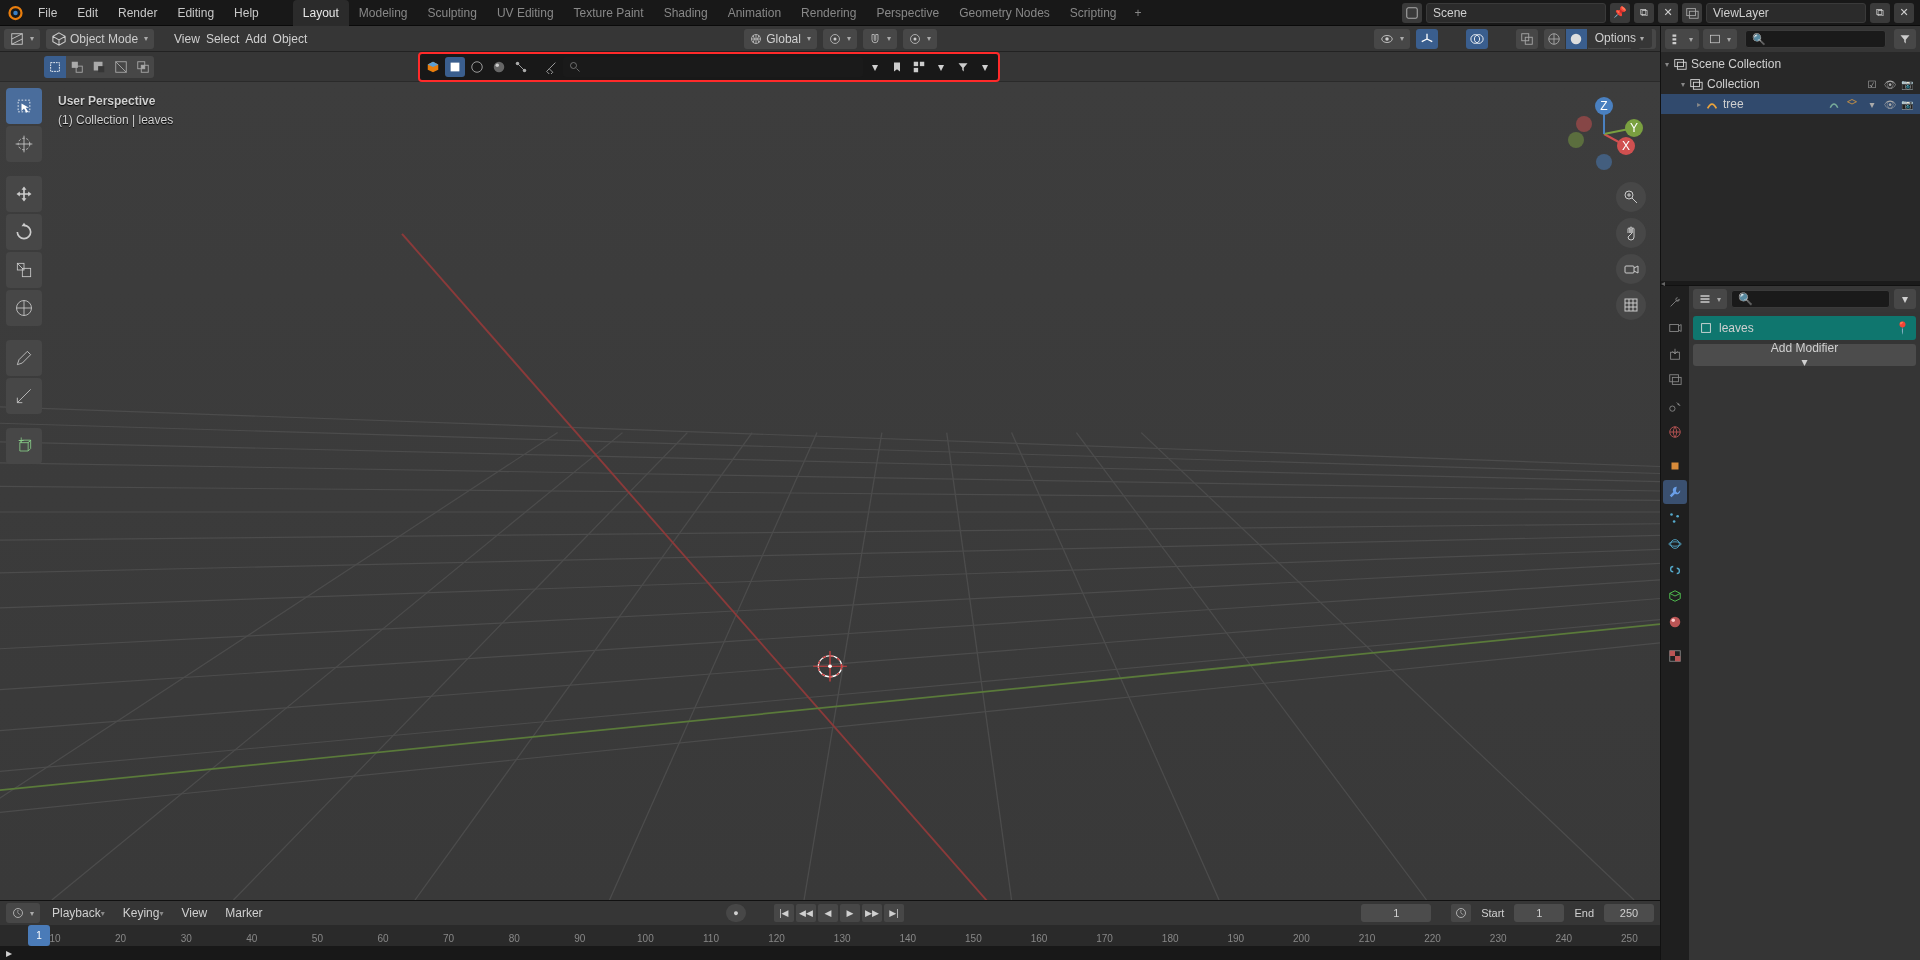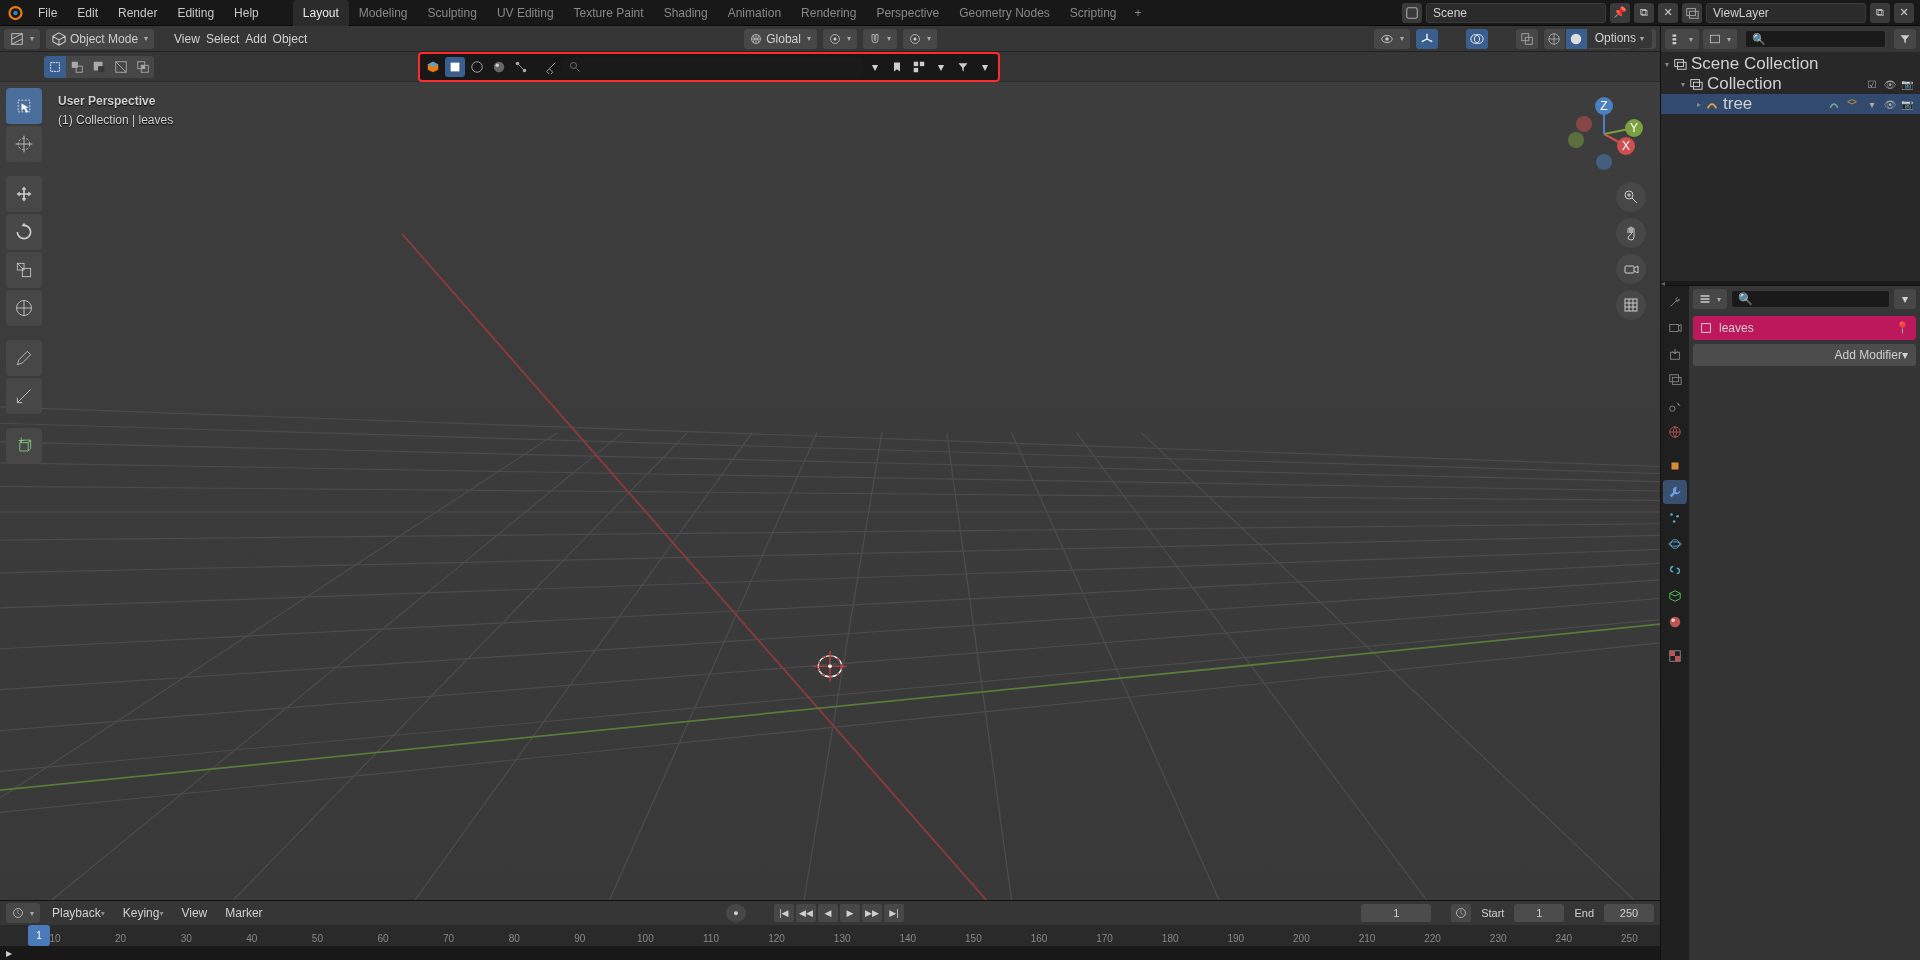--- a/index.html
+++ b/index.html
@@ -79,34 +79,34 @@
 .outliner { flex: 0 0 260px; background:#282828; display:flex; flex-direction:column; border-bottom:1px solid #111; }
 .outliner-header{height:26px; background:#363636; display:flex;align-items:center; gap:4px; padding:0 4px;}
 .out-search { flex:1; margin:0 4px;}
 .out-search input{ width:100%; height:18px; background:#1a1a1a; border:1px solid #3a3a3a; border-radius:3px; color:#ccc; padding:0 6px; font-size:11px;}
 .outliner-tree{ flex:1; overflow:auto; padding:2px 0;}
 .tree-row { display:flex; align-items:center; height:20px; padding-right:4px;}
 .tree-row .indent1{width:16px;}
 .tree-row .indent2{width:32px;}
 .tree-row .tw{ width:12px; text-align:center; font-size:8px; color:#888;}
 .tree-row .icon{ width:18px; text-align:center; font-size:11px;}
-.tree-row .label{ flex:1; font-size:17px; overflow:hidden; text-overflow:ellipsis; white-space:nowrap;}
+.tree-row .label{ flex:1; font-size:12px; overflow:hidden; text-overflow:ellipsis; white-space:nowrap;}
 .tree-row .toggles{ display:flex; gap:2px; }
 .tree-row.selected{ background:#314a6d; }
 .tree-row .tog{ width:16px; text-align:center; font-size:10px; color:#aaa;}
 
 .props { flex:1; display:flex; background:#2b2b2b;}
 .props-header{height:26px; background:#363636; display:flex;align-items:center; padding:0 4px; gap:4px;}
 .props-body { flex:1; display:flex; flex-direction:column;}
 .props-tabs { width:28px; background:#1f1f1f; display:flex; flex-direction:column; padding:4px 0; gap:2px; align-items:center;}
 .pt { width:24px; height:24px; border-radius:3px; display:flex;align-items:center;justify-content:center; font-size:12px; color:#888;}
 .pt.active{ background:#3a5070; color:#6a9fe8;}
 .props-content{ flex:1; background:#353535; padding:4px; display:flex;flex-direction:column; gap:4px;}
-.props-breadcrumb{ height:24px; background:#be185d; border-radius:3px; display:flex;align-items:center; padding:0 6px; gap:6px;}
-.add-mod{ height:22px; background:#4c4c4c; border-radius:3px; display:flex;align-items:center;justify-content:flex-end; padding:0 8px;}
+.props-breadcrumb{ height:24px; background:#0f766e; border-radius:3px; display:flex;align-items:center; padding:0 6px; gap:6px;}
+.add-mod{ height:22px; background:#4c4c4c; border-radius:3px; display:flex;align-items:center;justify-content:center; padding:0 8px;flex-direction:column;}
 .props-main{flex:1; display:flex;}
 .props-search{ flex:1;}
 .props-search input{width:100%; height:18px; background:#1a1a1a; border:1px solid #3a3a3a; border-radius:3px; padding:0 18px 0 6px;}
 .vh-text{color:#ccc;}
 svg{display:block;}
 </style>
 </head>
 <body>
 
 <div class="topbar">

